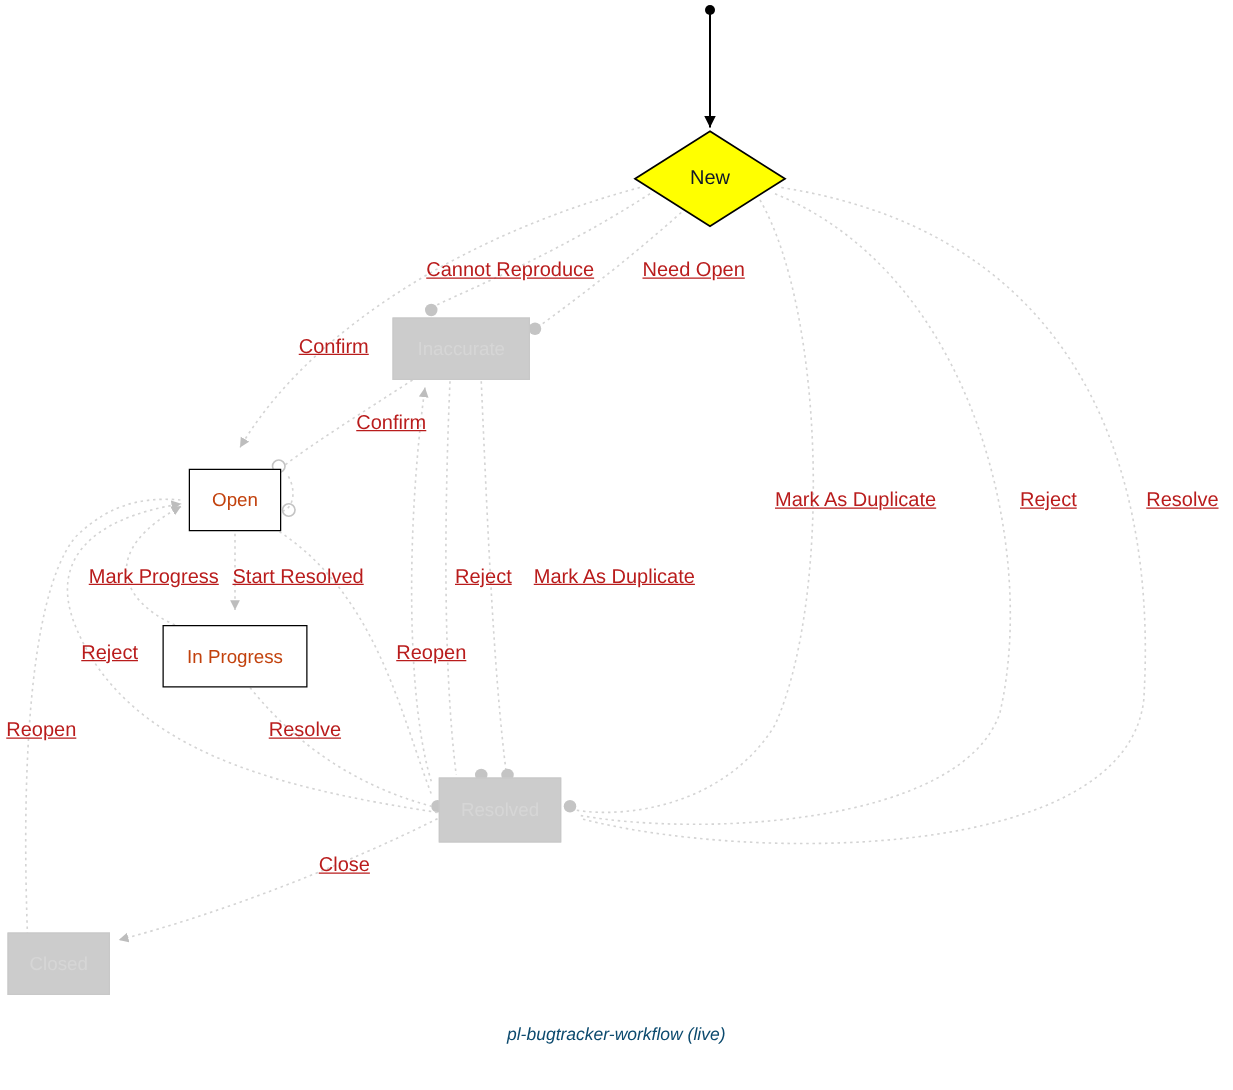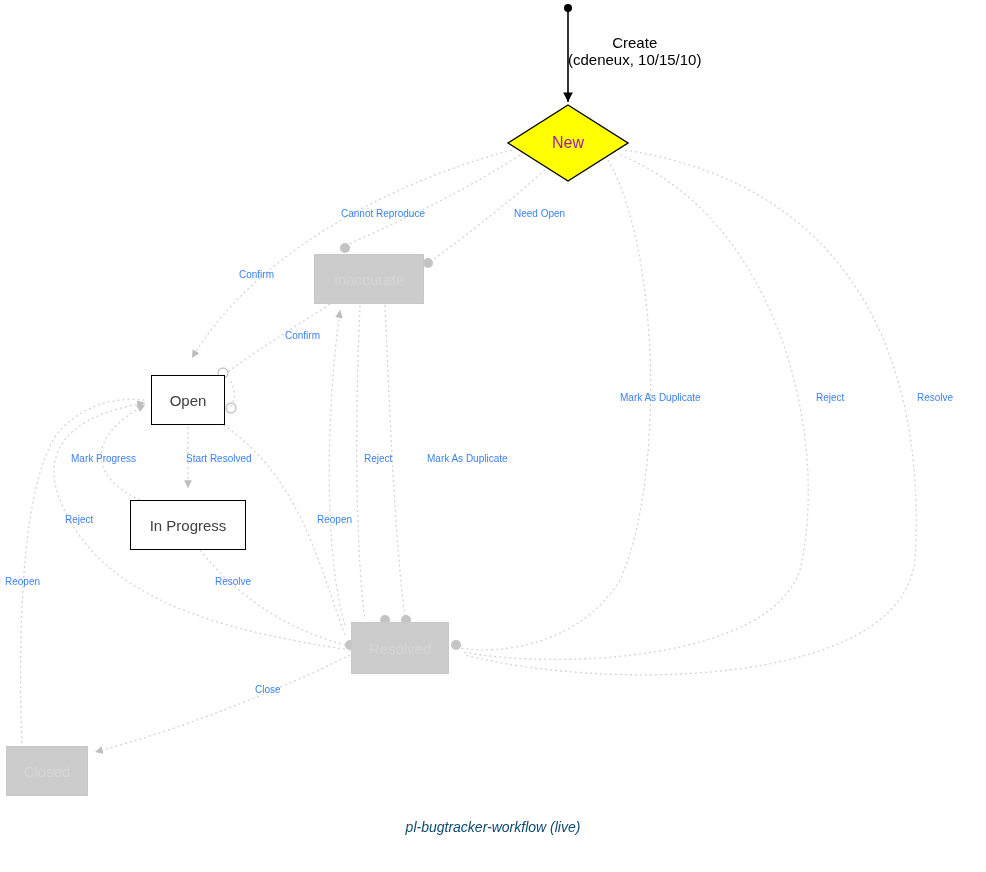--- a/index.html
+++ b/index.html
@@ -24,40 +24,41 @@
     width: 986px;
     height: 872px;
   }
   .node {
     position: absolute;
     box-sizing: border-box;
     display: flex;
     align-items: center;
     justify-content: center;
     font-size: 15px;
-    color: #404040;
+    color: #c2410c;
   }
   .node-rect {
     border: 1px solid #000000;
     background: #ffffff;
   }
   .node-rect-faded {
     border: 1px solid #c8c8c8;
     background: #cccccc;
     color: #d6d6d6;
   }
   .node-diamond-label {
-    color: #a21caf;
+    color: #0f172a;
     font-size: 16px;
   }
   .edge-label {
     position: absolute;
-    font-size: 10px;
-    color: #3b82f6;
+    font-size: 16px;
+    color: #b91c1c;
     white-space: nowrap;
+    text-decoration: underline;
   }
   .create-label {
     position: absolute;
     font-size: 15px;
     color: #000000;
     text-align: center;
     white-space: nowrap;
   }
   .footer {
     position: absolute;
@@ -128,24 +129,20 @@
 
     <path d="M620,155 C780,220 830,440 800,570 C770,660 560,670 462,652" stroke="#d4d4d4" stroke-width="1.3" fill="none" stroke-dasharray="2,3"></path>
 
     <path d="M625,150 C880,190 925,400 915,560 C900,690 600,690 465,655" stroke="#d4d4d4" stroke-width="1.3" fill="none" stroke-dasharray="2,3"></path>
 
     <g>
       <polygon points="568,105 628,143 568,181 508,143" fill="#ffff00" stroke="#000000" stroke-width="1.4"></polygon>
     </g>
   </svg>
 
-  <div class="create-label" style="left:568px; top:34px;">
-    <div>Create</div>
-    <div>(cdeneux, 10/15/10)</div>
-  </div>
 
   <div class="node node-diamond-label" style="left:528px; top:131px; width:80px; height:24px;">
     <span>New</span>
   </div>
 
   <div class="node node-rect-faded" style="left:314px; top:254px; width:110px; height:50px;">
     <span>Inaccurate</span>
   </div>
 
   <div class="node node-rect" style="left:151px; top:375px; width:74px; height:50px;">

